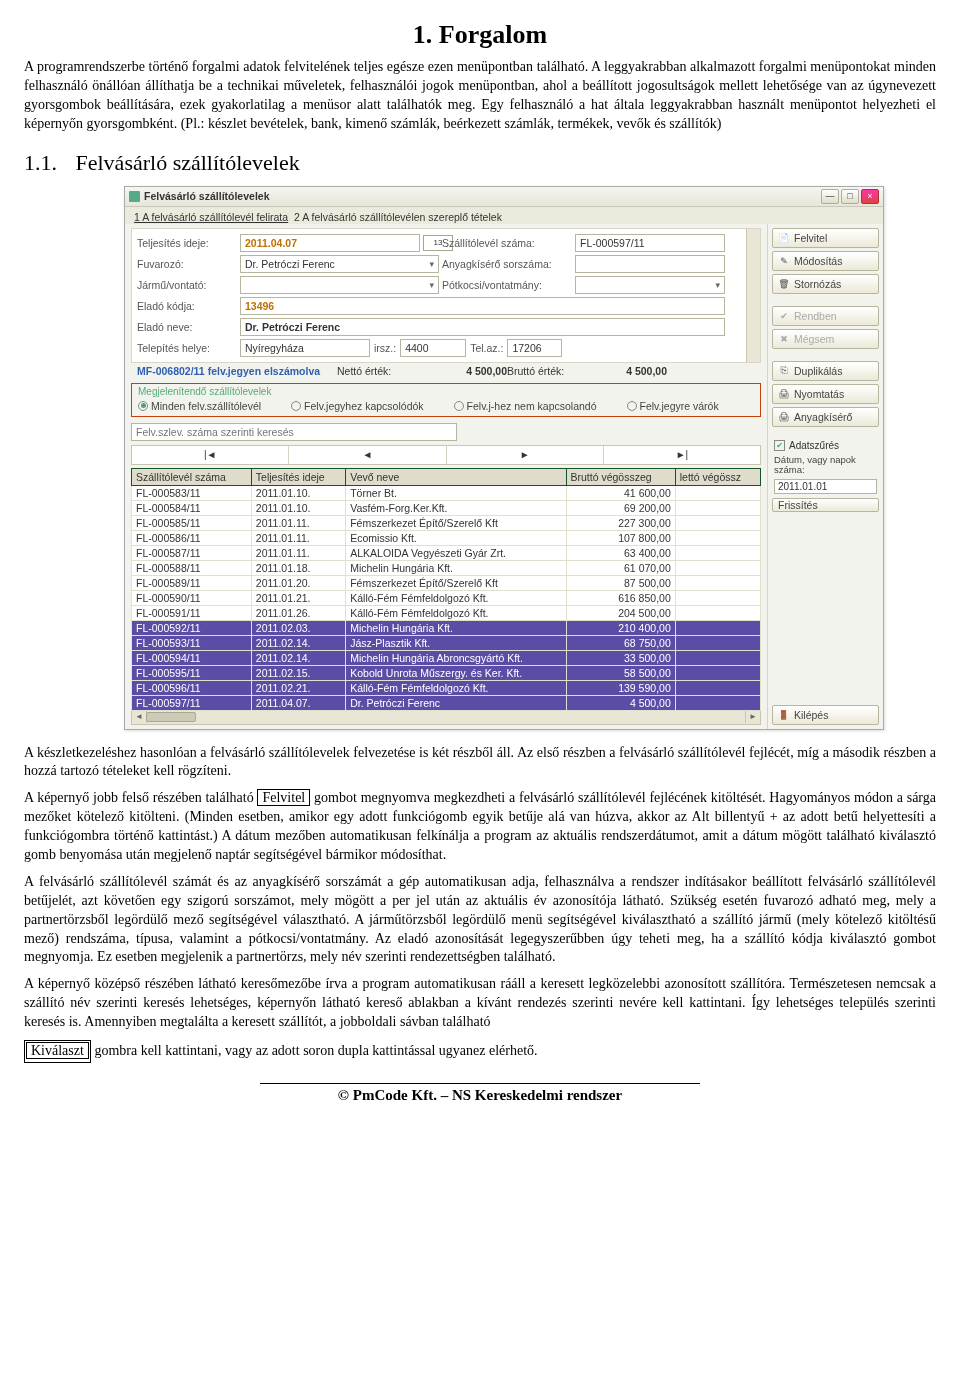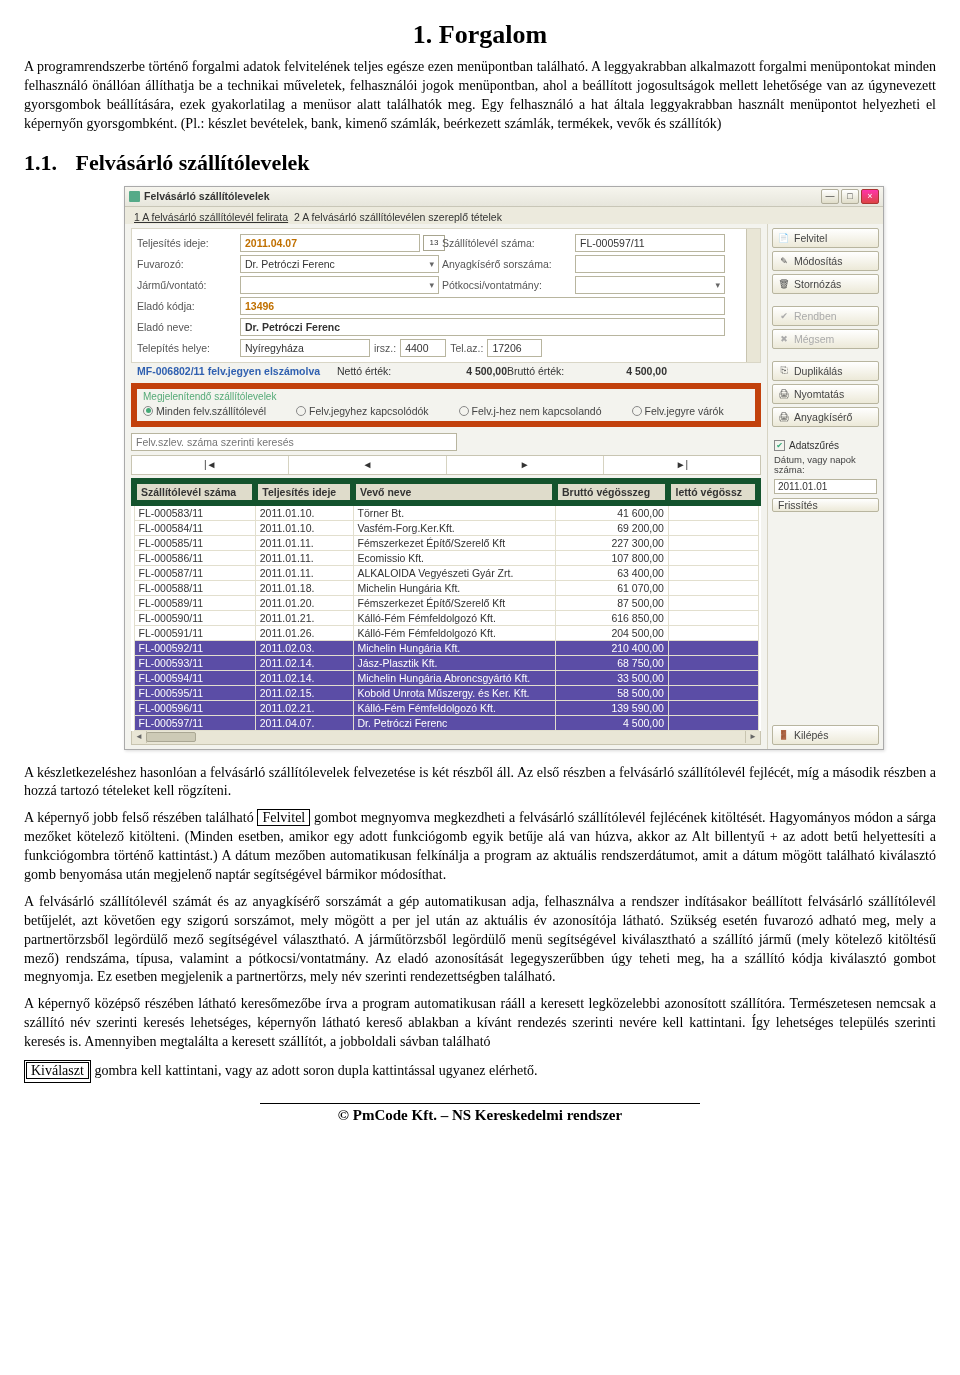--- a/index.html
+++ b/index.html
@@ -1,19 +1,19 @@
 <!DOCTYPE html>
 <html><head>
 <meta charset="utf-8">
 <style>
   * { box-sizing: border-box; margin: 0; padding: 0; }
   body { font-family: "Times New Roman", serif; font-size: 14px; color: #000; background: #fff; padding: 20px 24px; width: 960px; }
   h1 { font-size: 26px; font-weight: bold; text-align: center; margin-bottom: 0; }
   p { margin: 8px 0; text-align: justify; line-height: 1.35; }
-  .section-title { font-size: 22px; font-weight: bold; margin: 16px 0 10px; }
+  .section-title { font-size: 22px; font-weight: normal; margin: 16px 0 10px; }
   .section-title .num { display: inline-block; width: 46px; }
   .btn-inline { border: 1px solid #000; padding: 0 4px; font-family: inherit; }
   .double-border { display: inline-block; padding: 1px; border: 1px solid #000; }
   .double-border .inner { border: 1px solid #000; padding: 0 4px; }
   hr.footer-line { margin: 20px auto 3px; width: 440px; border: none; border-top: 1.5px solid #000; }
   .footer { text-align: center; font-weight: bold; font-size: 15px; }
 
   
   .shot { margin: 10px 0 14px 100px; width: 760px; background: #f3f3ee; border: 1px solid #aaa; font-family: Tahoma, Arial, sans-serif; font-size: 10.5px; color: #333; position: relative; box-shadow: 1px 1px 3px rgba(0,0,0,0.15); }
   .titlebar { display: flex; align-items: center; height: 20px; background: linear-gradient(#f6f5ee,#e7e6dc); border-bottom: 1px solid #c8c6b7; padding: 0 4px; }
@@ -29,40 +29,40 @@
   .main-area { display:flex; }
   .left-col { flex:1; padding: 4px 6px; }
   .right-col { width: 116px; padding: 4px 4px; border-left:1px solid #d6d3c3; display:flex; flex-direction:column; gap:3px; }
   .form-grid { display:grid; grid-template-columns: 100px 180px 16px 130px 150px; row-gap:3px; column-gap:3px; align-items:center; background:#fff; border:1px solid #d9d6c6; padding:5px; position:relative; }
   .form-grid .scroll { position:absolute; right:0; top:0; bottom:0; width:14px; background:#e9e6d6; border-left:1px solid #c8c4b0; }
   .lbl { color:#555; }
   .fld { height:18px; background:#fff; border:1px solid #b8b59f; padding:0 4px; display:flex; align-items:center; }
   .fld.bold { font-weight:bold; }
   .fld.orange { color:#c07000; font-weight:bold;text-align:right; }
   .fld.dd::after { content:"▾"; margin-left:auto; font-size:9px; color:#666; }
-  .date-icon { width:22px; height:16px; border:1px solid #a8a58f; background:#fff; font-size:8px; display:flex; align-items:center; justify-content:center; }
+  .date-icon { width:30px; height:16px; border:1px solid #a8a58f; background:#fff; font-size:8px; display:flex; align-items:center; justify-content:center; }
   .summary-row { display:grid; grid-template-columns: 200px 90px 80px 80px 80px; align-items:center; padding:2px 6px; font-size:10.5px; }
   .blue { color:#3060b0; }
   .bold { font-weight:bold; }
 
-  .filter-box { border:6px solid #c2410c; margin-top:4px; padding:2px 6px 4px; }
+  .filter-box { border:1px solid #c2410c; margin-top:4px; padding:2px 6px 4px; }
   .filter-title { color:#5a7; margin-bottom:3px; font-size:10px; }
   .radio-row { display:flex; gap:30px; font-size:10.5px; }
   .radio { display:flex; align-items:center; gap:3px; color:#444; }
   .radio .dot { width:10px; height:10px; border:1px solid #888; border-radius:50%; display:flex; align-items:center; justify-content:center; }
   .radio.sel .dot::after { content:""; width:5px; height:5px; background:#4a7; border-radius:50%; }
 
   .search { margin-top:6px; }
   .search input { width:326px; height:18px; border:1px solid #b8b59f; padding:0 4px; font-size:10.5px; }
   .nav-row { display:flex; margin-top:4px; background:#fff; border:1px solid #c8c5b2; }
   .nav-cell { flex:1; height:18px; border-right:1px solid #d6d3c1; text-align:center; line-height:17px; font-size:10px; }
   .nav-cell:last-child { border-right:none; }
 
   table.grid { width:100%; border-collapse:collapse; margin-top:3px; background:#fff; font-size:10.5px; }
-  table.grid th { background:#dfdccb; border:6px solid #14532d; padding:2px 4px; text-align:left; font-weight:bold; color:#333; }
+  table.grid th { background:#dfdccb; border:1px solid #14532d; padding:2px 4px; text-align:left; font-weight:normal; color:#333; }
   table.grid td { border:1px solid #e2dfce; padding:1px 4px; height:15px; }
   table.grid tr.sel td { background:#5b4da6; color:#fff; }
   table.grid td.num { text-align:right; }
   .hscroll { height:14px; background:#e9e6d6; border:1px solid #c8c4b0; border-top:none; position:relative; }
   .hscroll .thumb { position:absolute; left:14px; top:1px; width:50px; height:10px; background:#cdcab6; border:1px solid #aaa794; border-radius:2px; }
   .hscroll::before,.hscroll::after { position:absolute; top:0; width:14px; height:12px; text-align:center; font-size:8px; line-height:12px; color:#666; }
   .hscroll::before { content:"◄"; left:0; border-right:1px solid #c8c4b0; }
   .hscroll::after { content:"►"; right:0; border-left:1px solid #c8c4b0; }
 
   .rbtn { display:flex; align-items:center; gap:4px; height:20px; background:linear-gradient(#fff,#ece9d8); border:1px solid #b8b59f; border-radius:2px; padding:0 5px; font-size:10.5px; color:#444; }
@@ -125,21 +125,21 @@
         <div class="lbl">Eladó kódja:</div>
         <div class="fld orange" style="grid-column:2/6">13496</div>
 
         <div class="lbl">Eladó neve:</div>
         <div class="fld bold" style="grid-column:2/6">Dr. Petróczi Ferenc</div>
 
         <div class="lbl">Telepítés helye:</div>
         <div style="grid-column:2/6; display:flex; gap:4px; align-items:center;">
           <div class="fld" style="width:130px">Nyíregyháza</div>
           <span class="lbl">irsz.:</span>
-          <div class="fld" style="width:46px">4400</div>
+          <div class="fld" style="width:66px">4400</div>
           <span class="lbl">Tel.az.:</span>
           <div class="fld" style="width:55px">17206</div>
         </div>
       </div>
 
       <div class="summary-row">
         <span class="blue bold">MF-006802/11 felv.jegyen elszámolva</span>
         <span>Nettó érték:</span>
         <span class="bold" style="text-align:right">4 500,00</span>
         <span>Bruttó érték:</span>

